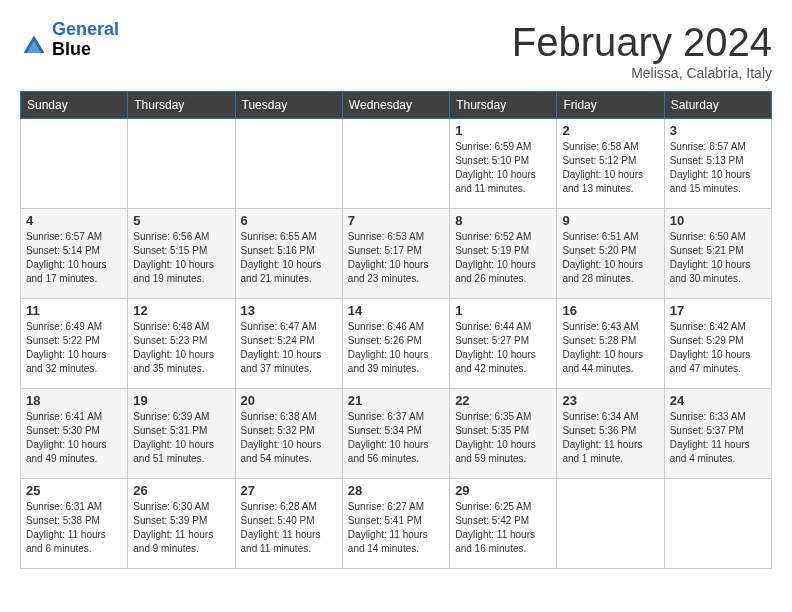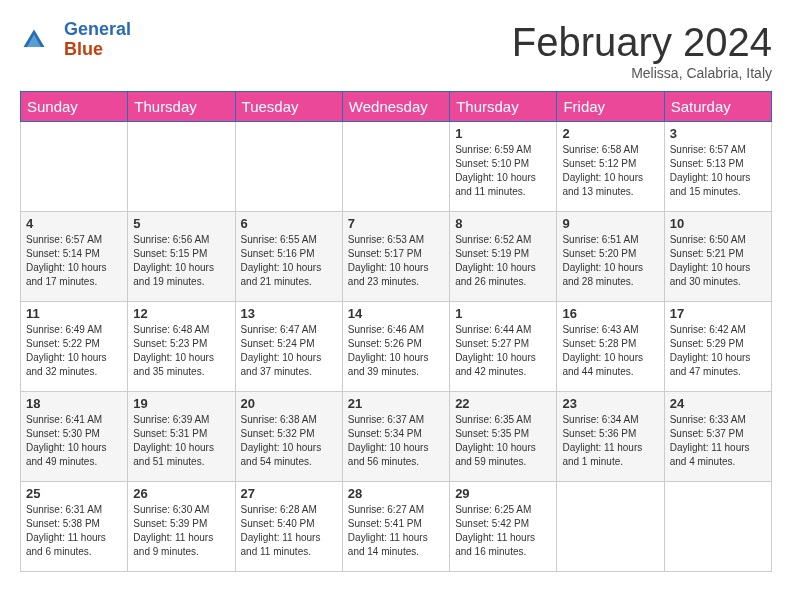--- a/index.html
+++ b/index.html
@@ -11,22 +11,22 @@
       padding: 20px;
     }
     .header {
       display: flex;
       justify-content: space-between;
       align-items: flex-start;
       margin-bottom: 10px;
     }
     .logo {
       display: flex;
-      align-items: center;
-      gap: 16px;
+      align-items: flex-end;
+      gap: 4px;
     }
     .logo-text {
       font-size: 18px;
       font-weight: bold;
       color: #333;
       line-height: 1.1;
     }
     .logo-text span {
       color: #2a6bb5;
     }
@@ -45,25 +45,25 @@
     .subtitle {
       font-size: 14px;
       color: #555;
     }
     table {
       width: 100%;
       border-collapse: collapse;
       font-size: 11px;
     }
     th {
-      background-color: #ec4899;
+      background-color: #404040;
       color: #fff;
       text-align: left;
       padding: 6px 6px;
-      font-size: 15px;
+      font-size: 12px;
       font-weight: normal;
       border: 1px solid #2a6bb5;
     }
     td {
       border: 1px solid #ccc;
       vertical-align: top;
       padding: 4px 5px;
       width: calc(100%/7);
       height: 90px;
     }
@@ -93,21 +93,21 @@
 <body>
 
 <div class="header">
   <div class="logo">
     <svg class="logo-icon" viewBox="0 0 40 40" xmlns="http://www.w3.org/2000/svg">
       <polygon points="20,5 35,30 5,30" fill="#2a6bb5"></polygon>
       <polygon points="20,12 30,30 10,30" fill="#5a9fd4"></polygon>
     </svg>
     <div class="logo-text">
       <div><span>General</span></div>
-      <div><span style="color:#c2410c;">Blue</span></div>
+      <div><span style="color:#000000;">Blue</span></div>
     </div>
   </div>
   <div class="title-block">
     <div class="month-title">February 2024</div>
     <div class="subtitle">Melissa, Calabria, Italy</div>
   </div>
 </div>
 
 <table>
   <thead>

